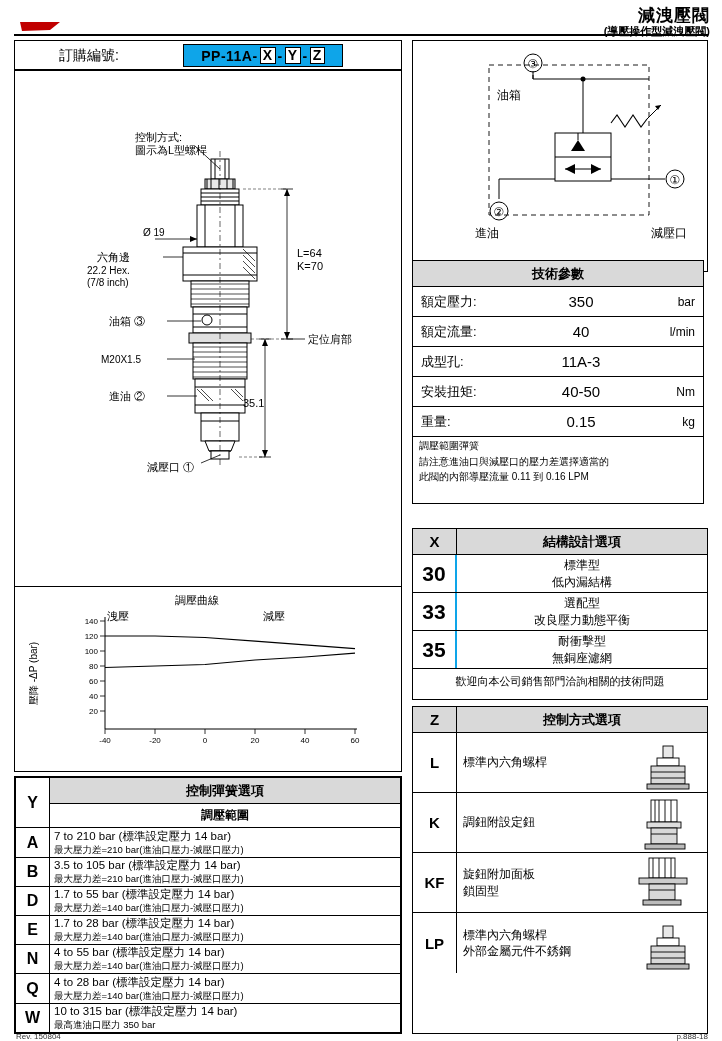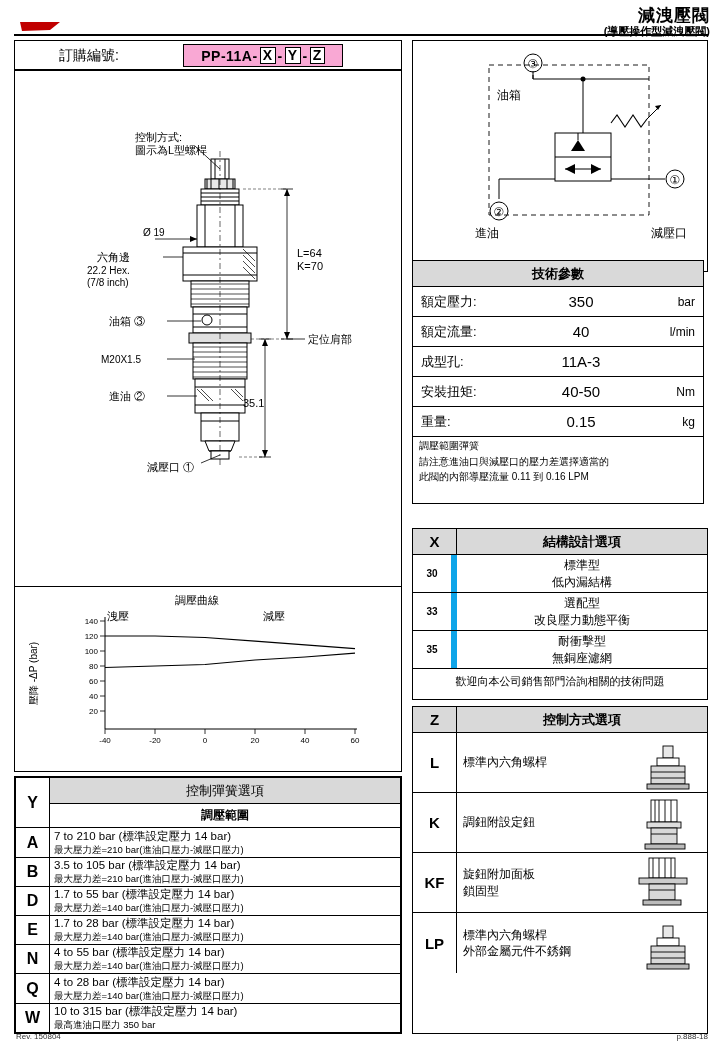--- a/index.html
+++ b/index.html
@@ -39,21 +39,21 @@
   
   .box { position: absolute; border: 1px solid #000; background: #fff; }
 
   
   #order-panel { left: 14px; top: 40px; width: 388px; height: 30px; text-align: center; }
   .order-label {
     position: absolute; left: 44px; top: 6px; font-size: 14px;
   }
   .order-code-box {
     position: absolute; left: 168px; top: 3px; width: 160px; height: 23px;
-    background: #f9a8d4; border: 1px solid #000;
+    background: #0ea5e9; border: 1px solid #000;
     display: flex; align-items: center; justify-content: center;
     font-size: 14px; font-weight: bold; letter-spacing: 0.5px;
   }
   .code-seg { padding: 0 1px; }
   .code-var {
     border: 1px solid #000; background: #fff; padding: 0 2px; margin: 0 1px;
     line-height: 15px; display: inline-block;
   }
 
   
@@ -69,21 +69,21 @@
     position: absolute; left: 12px; top: 118px; font-size: 10px;
     transform: rotate(-90deg); transform-origin: left top; white-space: nowrap;
   }
   .axis-x-label { position: absolute; left: 140px; top: 166px; font-size: 11px; margin-top: 24px; }
 
   
   #y-table { left: 14px; top: 776px; width: 388px; height: 258px; }
   table.grid { border-collapse: collapse; width: 100%; height: 100%; }
   table.grid td, table.grid th { border: 1px solid #000; padding: 0; }
   .y-head-cell { width: 34px; text-align: center; font-size: 16px; font-weight: bold; }
-  .y-title { text-align: center; font-size: 13px; font-weight: normal; }
+  .y-title { text-align: center; font-size: 13px; font-weight: bold; }
   .y-sub { text-align: center; font-size: 12px; }
   .y-code { text-align: center; font-size: 16px; font-weight: bold; width: 34px; }
   .y-r1 { font-size: 11.5px; padding-left: 4px; white-space: nowrap; }
   .y-r2 { font-size: 9.5px; padding-left: 4px; white-space: nowrap; }
   .y-cell-pad { padding: 0 0 0 4px; }
 
   
   #schematic-panel { left: 412px; top: 40px; width: 296px; height: 232px; }
 
   
@@ -108,22 +108,22 @@
     display: flex; height: 26px; border-bottom: 1px solid #000;
     background: #d9d9d9; align-items: center;
   }
   .xz-head .c1 {
     width: 44px; text-align: center; font-size: 15px; font-weight: bold;
     border-right: 1px solid #000; height: 100%; line-height: 25px;
   }
   .xz-head .c2 { flex: 1; text-align: center; font-size: 13px; font-weight: bold; }
   .x-row { display: flex; height: 38px; border-bottom: 1px solid #000; }
   .x-row .c1 {
-    width: 44px; border-right: 6px solid #0ea5e9; display: flex;
-    align-items: center; justify-content: center; font-size: 10px; font-weight: bold;
+    width: 44px; border-right: 2px solid #0ea5e9; display: flex;
+    align-items: center; justify-content: center; font-size: 21px; font-weight: bold;
   }
   .x-row .c2 {
     flex: 1; display: flex; flex-direction: column; align-items: center;
     justify-content: center; font-size: 12px; line-height: 1.35;
   }
   .x-foot { font-size: 11px; padding: 5px 6px; text-align: center; }
 
   
   #z-panel { left: 412px; top: 706px; width: 296px; height: 328px; }
   .z-row { display: flex; height: 60px; border-bottom: 1px solid #000; }

